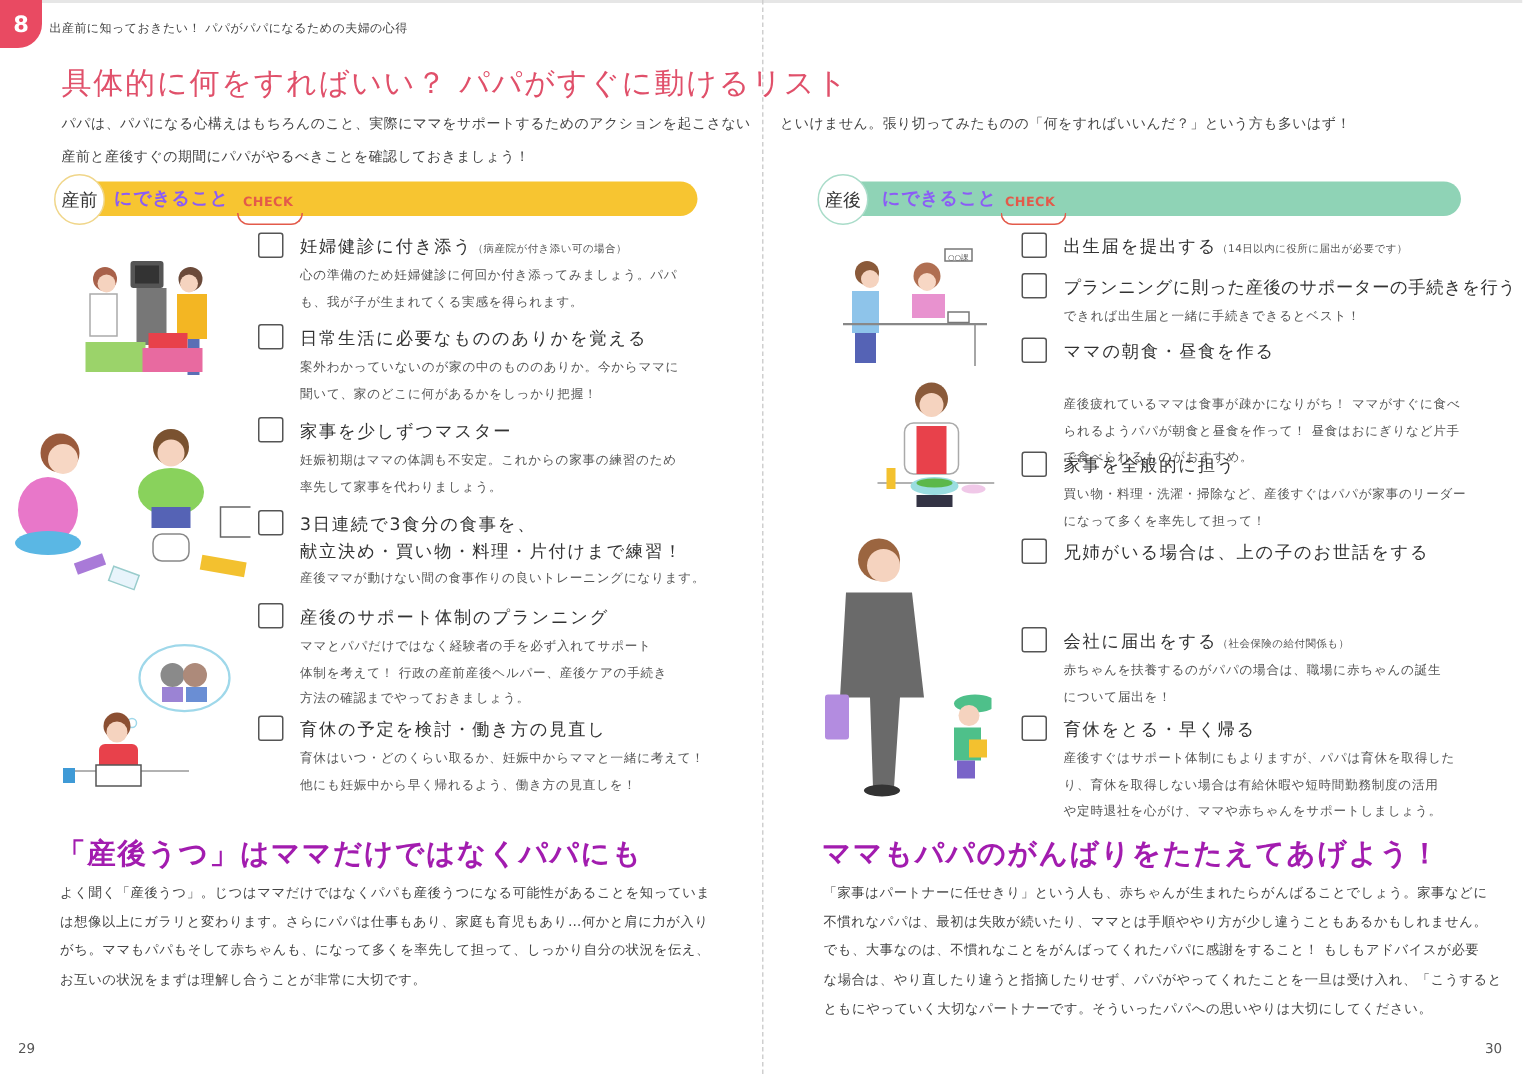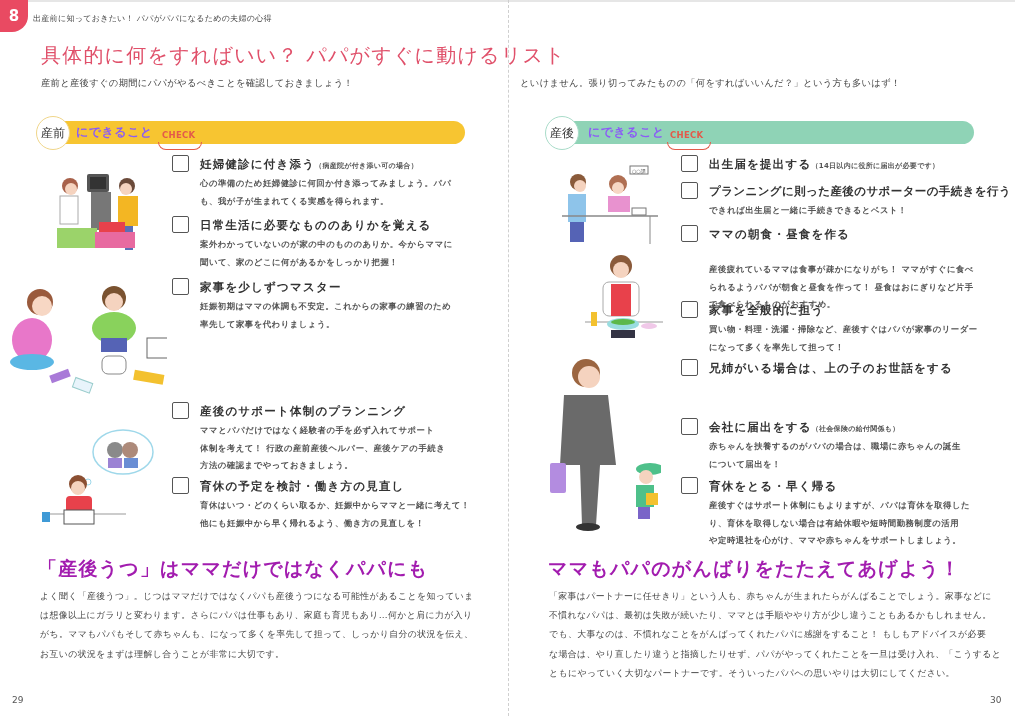--- a/index.html
+++ b/index.html
@@ -44,21 +44,21 @@
   .band-label-left { left: 76px; }
   .band-label-right { left: 588px; }
   .check-tag { position: absolute; top: 130px; font-size: 8.5px; font-weight: bold; color: #e35a4a; letter-spacing: 0.3px; }
   .check-tag-left { left: 162px; }
   .check-tag-right { left: 670px; }
   .check-brace { position: absolute; top: 142px; width: 44px; height: 8px; border: 1.2px solid #e35a4a; border-top: none; border-radius: 0 0 10px 10px; }
   .check-brace-left { left: 158px; }
   .check-brace-right { left: 667px; }
 
   
-  .check-item { position: absolute; font-weight: bold; }
+  .check-item { position: absolute; }
   .checkbox {
     position: absolute; left: 0; top: 0; width: 17px; height: 17px;
     border: 1.5px solid #555; border-radius: 2px; background: #fff;
   }
   .item-title { position: absolute; left: 28px; top: 0; font-size: 11.5px; color: #333; white-space: nowrap; letter-spacing: 1.2px; line-height: 18px; }
   .item-note { font-size: 7px; color: #555; letter-spacing: 0.3px; }
   .item-desc { position: absolute; left: 28px; font-size: 8.4px; color: #555; line-height: 17.5px; white-space: nowrap; letter-spacing: 0.5px; }
 
   .section-title { position: absolute; font-size: 19px; color: #a21caf; white-space: nowrap; letter-spacing: 1.2px; }
   .body-text { position: absolute; font-size: 8.9px; line-height: 19.2px; color: #444; white-space: nowrap; letter-spacing: 0.4px; }
@@ -71,20 +71,21 @@
 <body>
 
 <div class="top-rule"></div>
 <div class="center-divider"></div>
 
 <div class="page page-left">
   <div class="chapter-badge">8</div>
   <div class="running-header">出産前に知っておきたい！ パパがパパになるための夫婦の心得</div>
   <h1 class="title-main">具体的に何をすればいい？ パパがすぐに動けるリスト</h1>
   <div class="intro intro-left">
+    <div>パパは、パパになる心構えはもちろんのこと、実際にママをサポートするためのアクションを起こさない</div>
     <div>産前と産後すぐの期間にパパがやるべきことを確認しておきましょう！</div>
   </div>
 
   <div class="band band-left"></div>
   <div class="band-circle band-circle-left">産前</div>
   <div class="band-label band-label-left">にできること</div>
   <div class="check-tag check-tag-left">CHECK</div>
   <div class="check-brace check-brace-left"></div>
 
   <svg class="illus" style="left:55px;top:168px" width="90" height="85">
@@ -154,20 +155,30 @@
 
   <div class="check-item" style="left:172px;top:278px;width:300px;height:50px">
     <div class="checkbox"></div>
     <div class="item-title">家事を少しずつマスター</div>
     <div class="item-desc" style="top:20px">
       <div>妊娠初期はママの体調も不安定。これからの家事の練習のため</div>
       <div>率先して家事を代わりましょう。</div>
     </div>
   </div>
 
+  <div class="check-item" style="left:172px;top:340px;width:300px;height:55px">
+    <div class="checkbox"></div>
+    <div class="item-title">
+      <div>3日連続で3食分の食事を、</div>
+      <div>献立決め・買い物・料理・片付けまで練習！</div>
+    </div>
+    <div class="item-desc" style="top:37px">
+      <div>産後ママが動けない間の食事作りの良いトレーニングになります。</div>
+    </div>
+  </div>
 
   <div class="check-item" style="left:172px;top:402px;width:300px;height:70px">
     <div class="checkbox"></div>
     <div class="item-title">産後のサポート体制のプランニング</div>
     <div class="item-desc" style="top:20px">
       <div>ママとパパだけではなく経験者の手を必ず入れてサポート</div>
       <div>体制を考えて！ 行政の産前産後ヘルパー、産後ケアの手続き</div>
       <div>方法の確認までやっておきましょう。</div>
     </div>
   </div>

